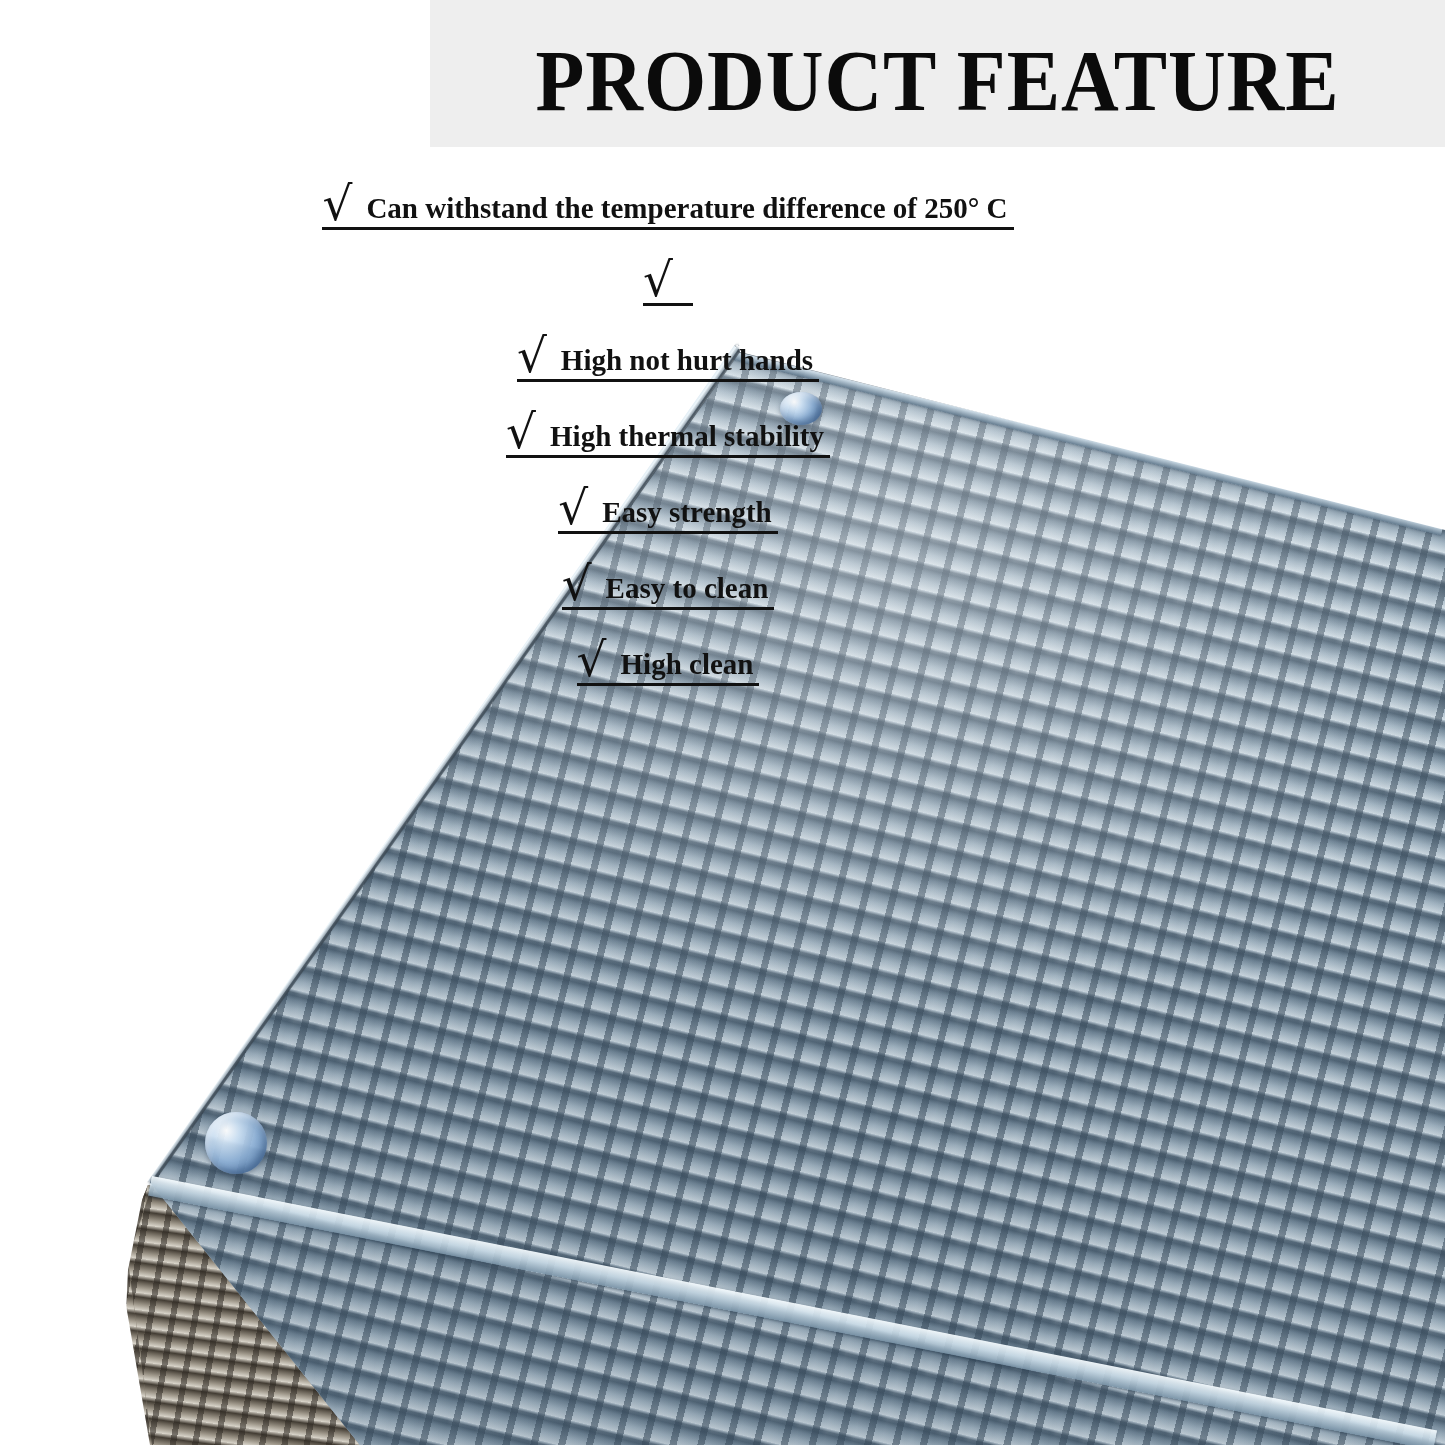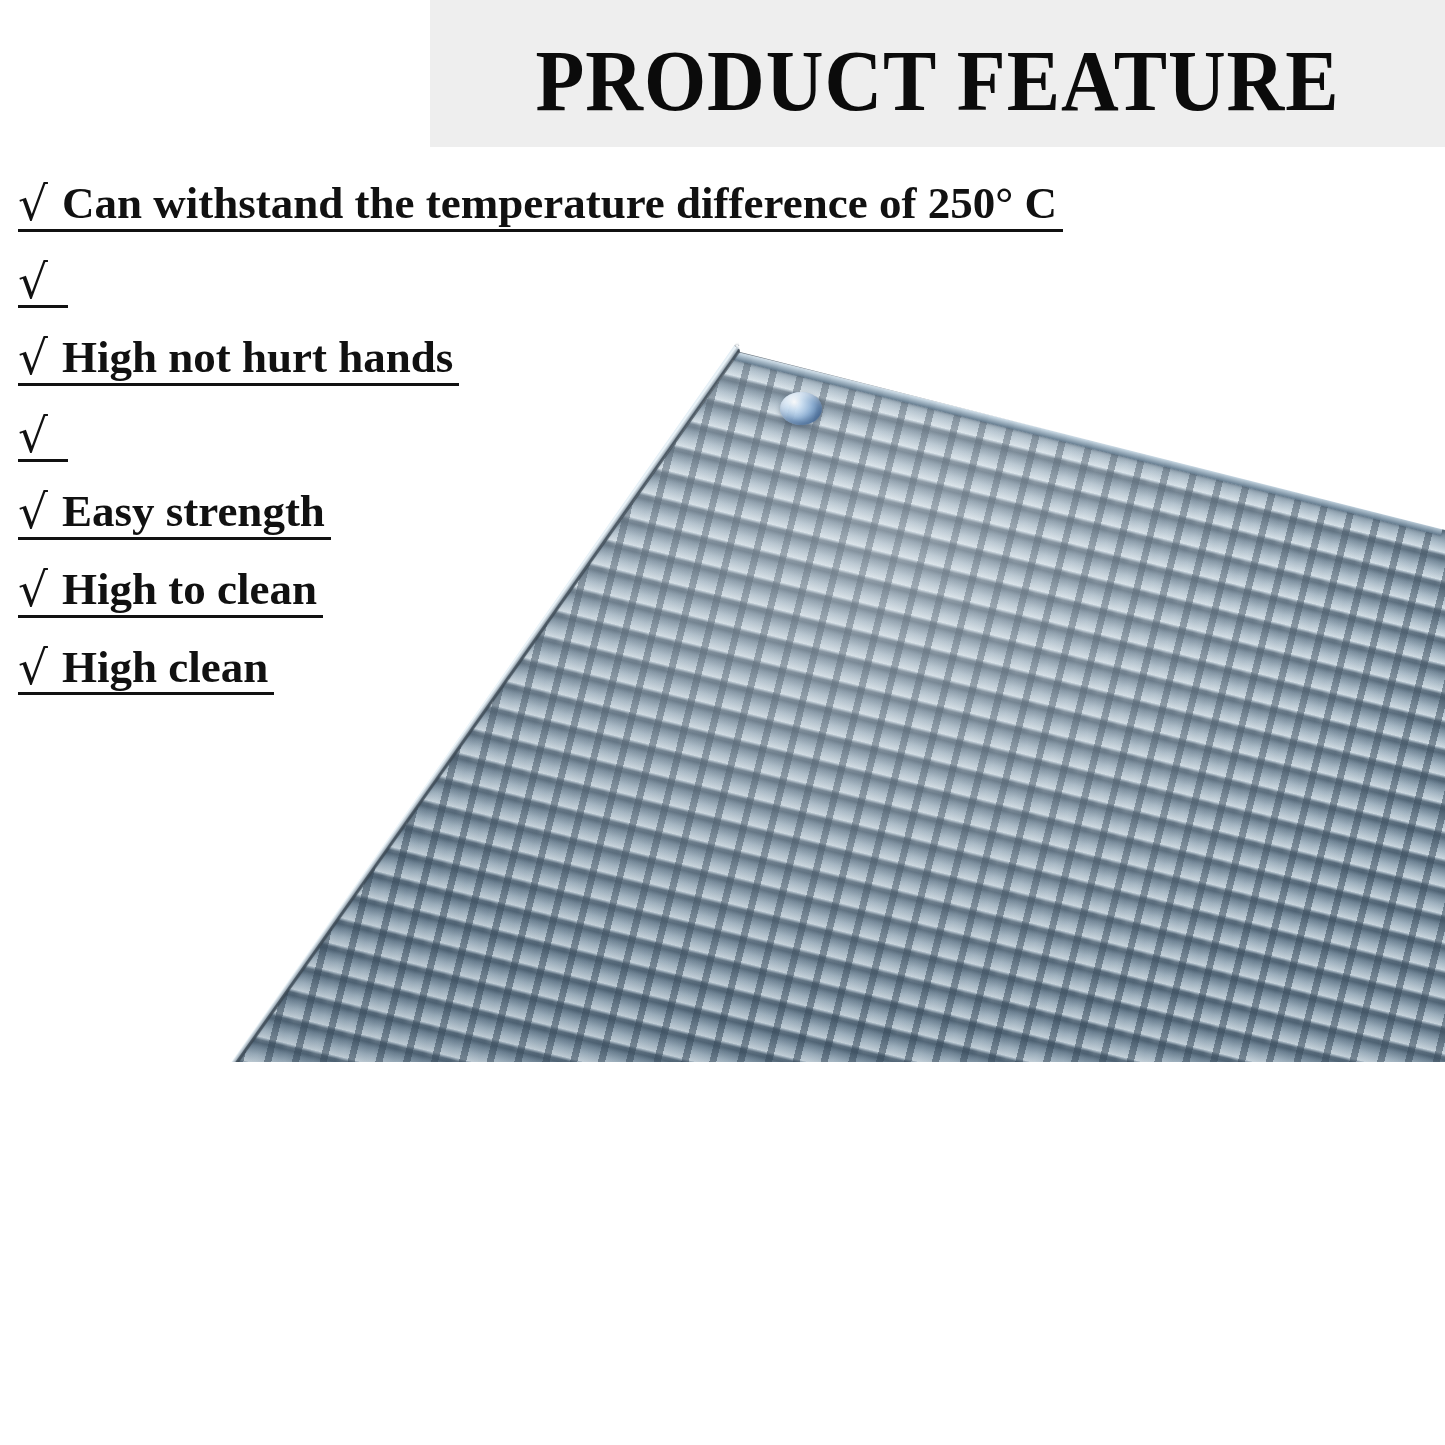--- a/index.html
+++ b/index.html
@@ -3,24 +3,25 @@
 <meta charset="utf-8">
 <style>
   html, body {
     margin: 0;
     padding: 0;
     background: #ffffff;
   }
   #page {
     position: relative;
     width: 1445px;
-    height: 1062px;
+    height: 1445px;
     background: #ffffff;
     overflow: hidden;
     font-family: "Liberation Serif", "DejaVu Serif", serif;
+    text-align: center;
   }
 
   
   #header-band {
     position: absolute;
     left: 430px;
     top: 0;
     width: 1015px;
     height: 147px;
     background: #eeeeee;
@@ -71,21 +72,21 @@
     line-height: 1;
     color: #111111;
     margin-right: 14px;
     font-weight: 400;
     position: relative;
     top: 2px;
   }
   .feature-text {
     font-family: "Liberation Serif", "DejaVu Serif", serif;
     font-weight: bold;
-    font-size: 45px;
+    font-size: 29px;
     line-height: 1.02;
     color: #111111;
     white-space: nowrap;
   }
   .row-spacer { height: 24px; }
 
   
   #photo {
     position: absolute;
     left: 0;
@@ -282,36 +283,37 @@
       <div class="feature-line">
         <span class="check-icon">√</span>
         <span class="feature-text">High not hurt hands</span>
       </div>
     </div>
     <div class="row-spacer"></div>
 
     <div class="feature-row">
       <div class="feature-line">
         <span class="check-icon">√</span>
+        <span class="feature-text">High thermal stability</span>
       </div>
     </div>
     <div class="row-spacer"></div>
 
     <div class="feature-row">
       <div class="feature-line">
         <span class="check-icon">√</span>
         <span class="feature-text">Easy strength</span>
       </div>
     </div>
     <div class="row-spacer"></div>
 
     <div class="feature-row">
       <div class="feature-line">
         <span class="check-icon">√</span>
-        <span class="feature-text">High to clean</span>
+        <span class="feature-text">Easy to clean</span>
       </div>
     </div>
     <div class="row-spacer"></div>
 
     <div class="feature-row">
       <div class="feature-line">
         <span class="check-icon">√</span>
         <span class="feature-text">High clean</span>
       </div>
     </div>

